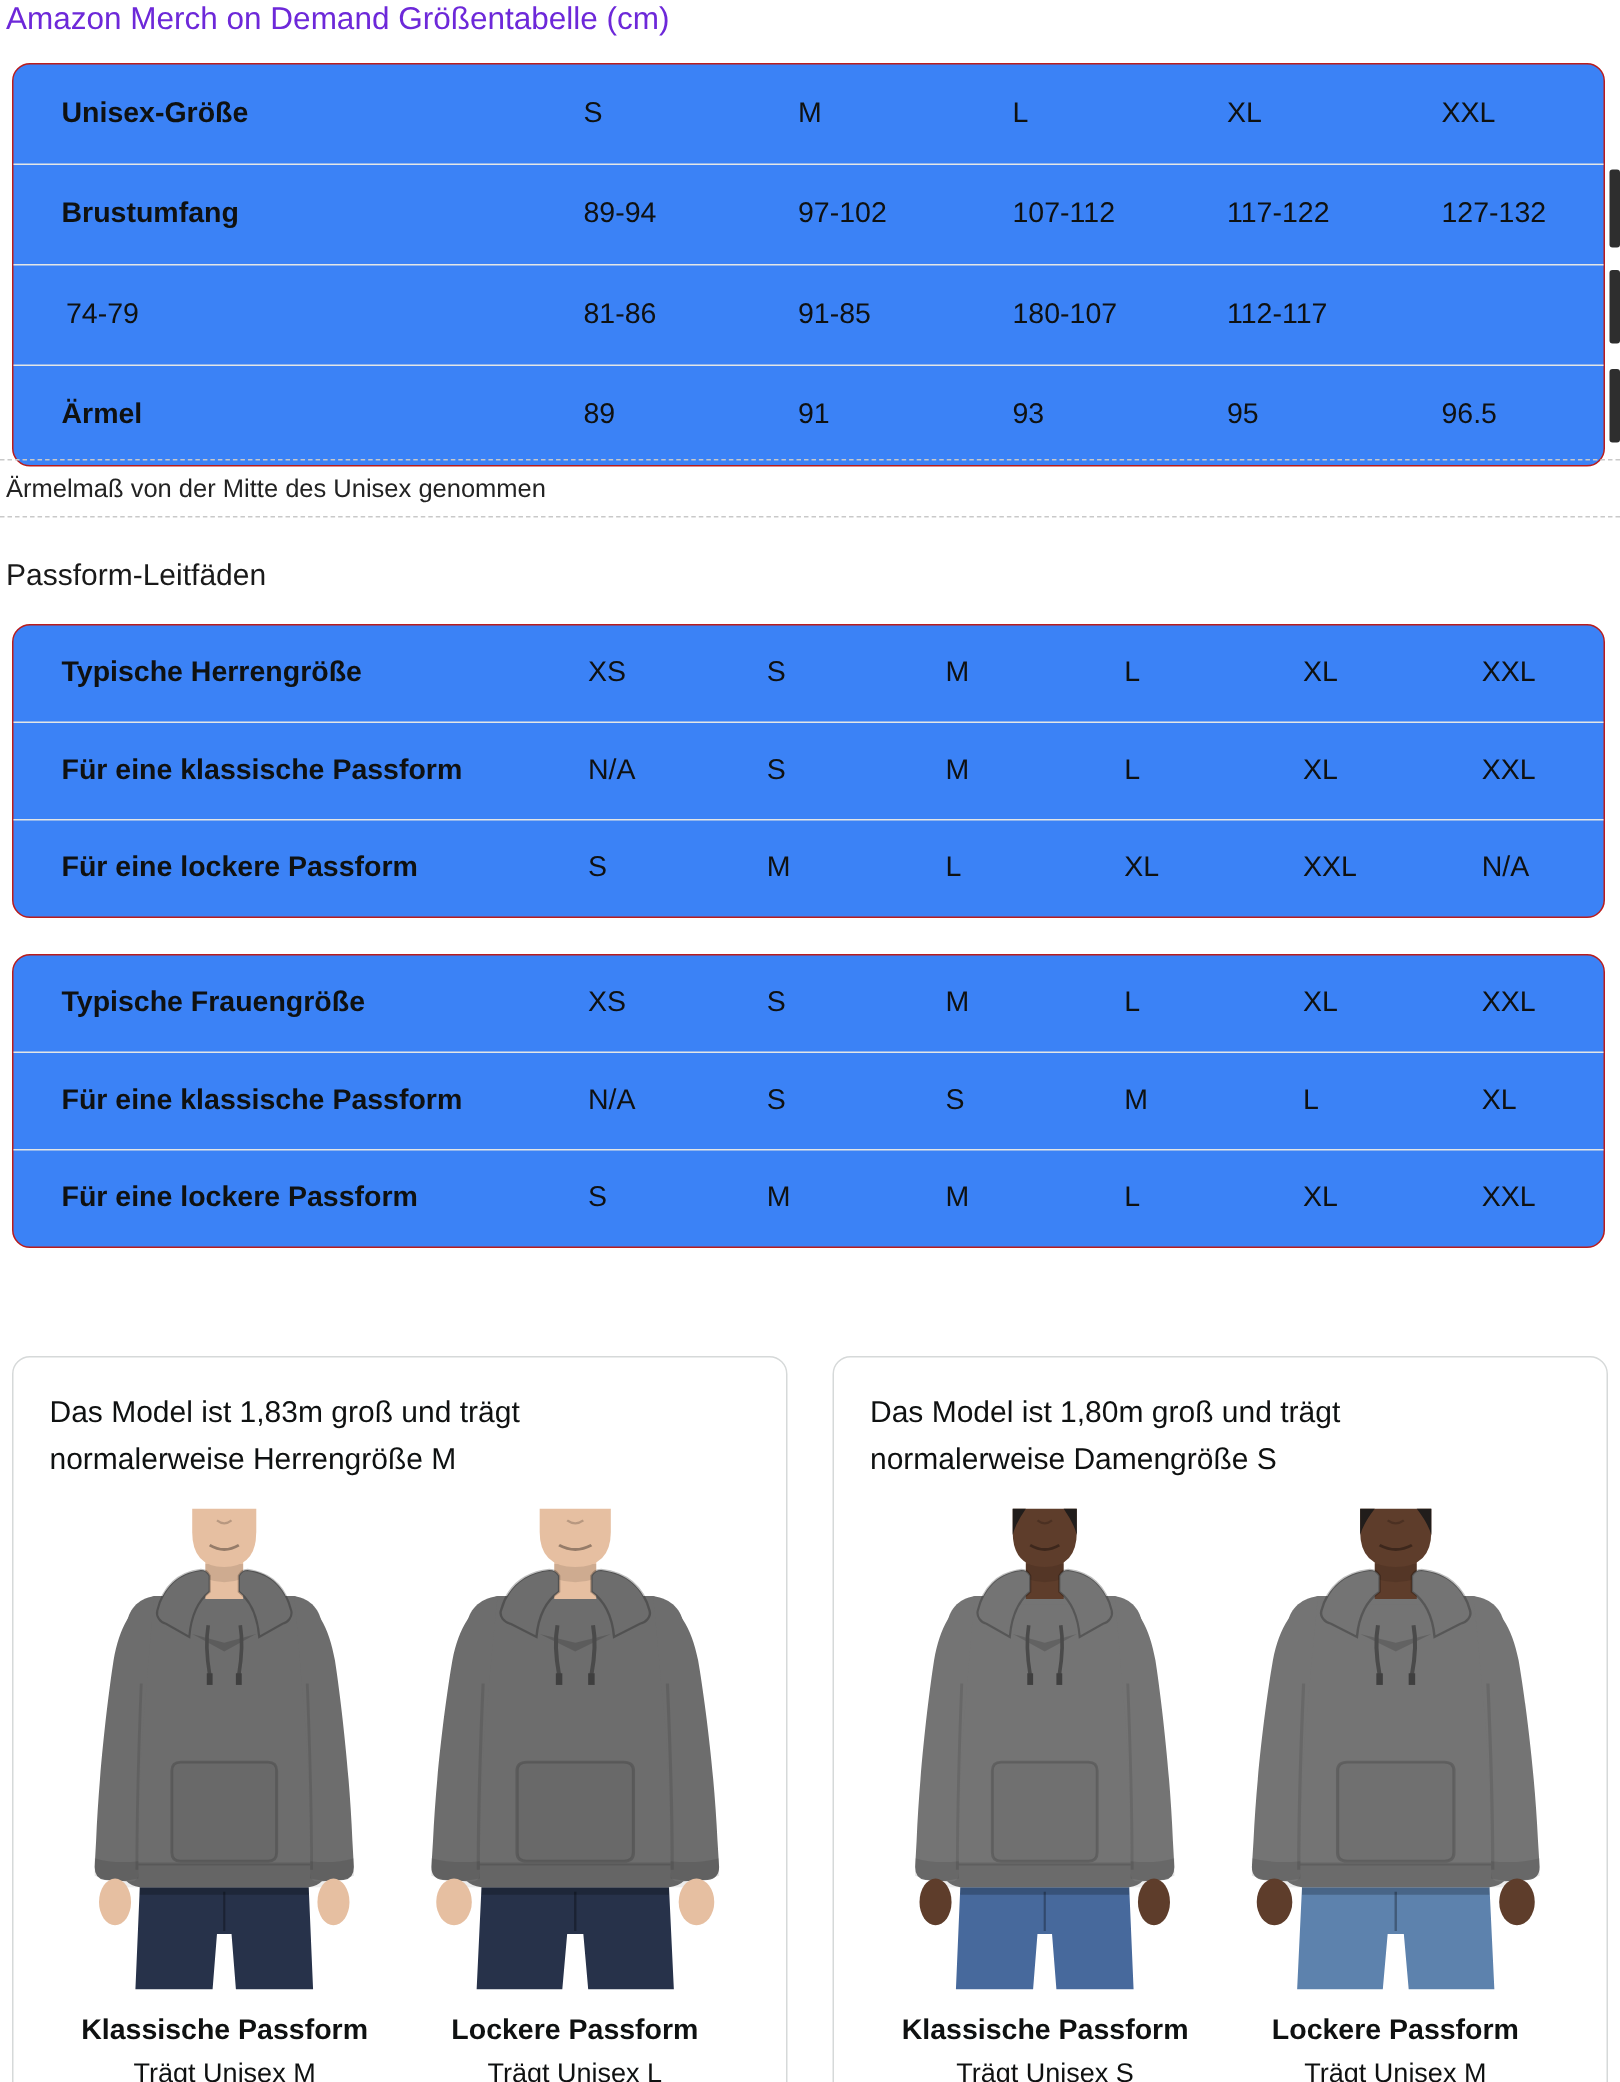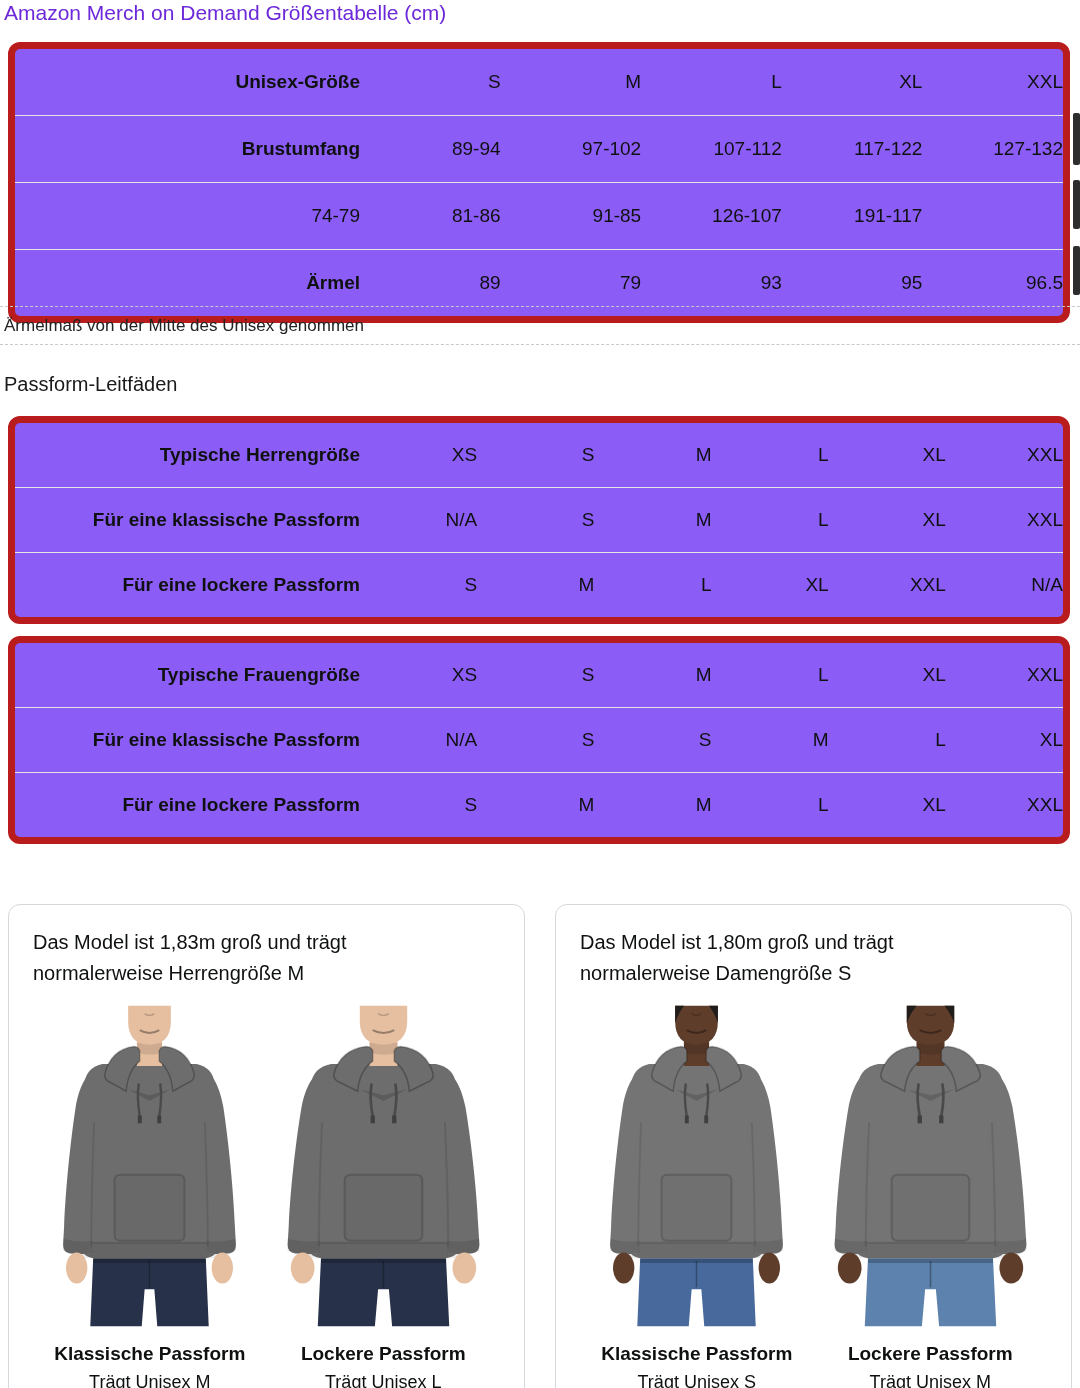--- a/index.html
+++ b/index.html
@@ -8,21 +8,21 @@
     background:#ffffff;color:#0f1111;
     font-family:"Liberation Sans","DejaVu Sans",sans-serif;
     -webkit-font-smoothing:antialiased;
   }
   .page-title{
     position:absolute;left:4px;top:0;font-size:21px;line-height:26px;color:#6d28d9;
   }
   
   .tbl{
     position:absolute;left:8px;width:1062px;
-    border:7px solid #b91c1c;border-radius:12px;background:#8b5cf6;box-sizing:border-box;text-align:right;
+    border:1px solid #b91c1c;border-radius:12px;background:#3b82f6;box-sizing:border-box;
   }
   .t-row{display:grid;align-items:center;}
   .t-row + .t-row{border-top:1px solid #e4e6e6;}
   .tbl-sizes .t-row{grid-template-columns:345px repeat(5,1fr);height:66px;}
   .tbl-fit .t-row{grid-template-columns:345px repeat(6,1fr);height:64px;}
   .t-label{font-weight:700;font-size:19px;padding-left:32px;white-space:nowrap;}
   .tbl-sizes .t-cell{font-size:19px;padding-left:35px;white-space:nowrap;}
   .tbl-fit .t-cell{font-size:19px;padding-left:38px;white-space:nowrap;}
   #size-table{top:42px;}
   #mens-table{top:416px;}
@@ -126,27 +126,27 @@
     <div class="t-cell">89-94</div>
     <div class="t-cell">97-102</div>
     <div class="t-cell">107-112</div>
     <div class="t-cell">117-122</div>
     <div class="t-cell">127-132</div>
   </div>
   <div class="t-row">
     <div class="t-cell">74-79</div>
     <div class="t-cell">81-86</div>
     <div class="t-cell">91-85</div>
-    <div class="t-cell">126-107</div>
-    <div class="t-cell">191-117</div>
+    <div class="t-cell">180-107</div>
+    <div class="t-cell">112-117</div>
   </div>
   <div class="t-row">
     <div class="t-label">Ärmel</div>
     <div class="t-cell">89</div>
-    <div class="t-cell">79</div>
+    <div class="t-cell">91</div>
     <div class="t-cell">93</div>
     <div class="t-cell">95</div>
     <div class="t-cell">96.5</div>
   </div>
 </div>
 
 <div class="sleeve-note">Ärmelmaß von der Mitte des Unisex genommen</div>
 
 <div class="fit-heading">Passform-Leitfäden</div>
 

